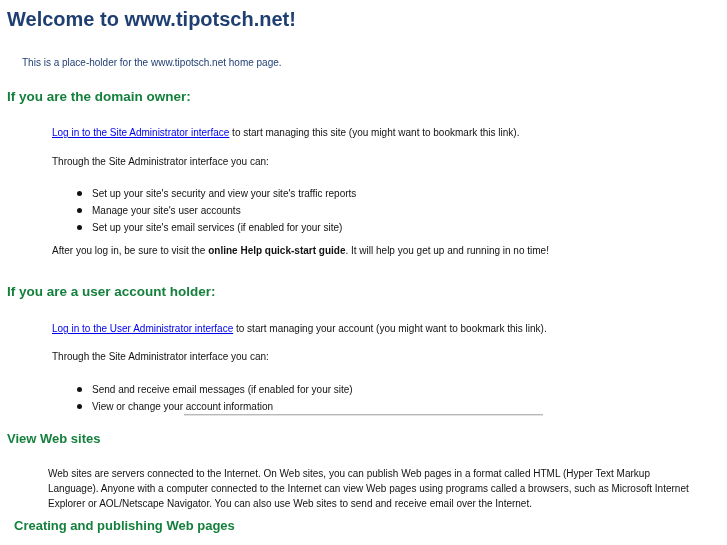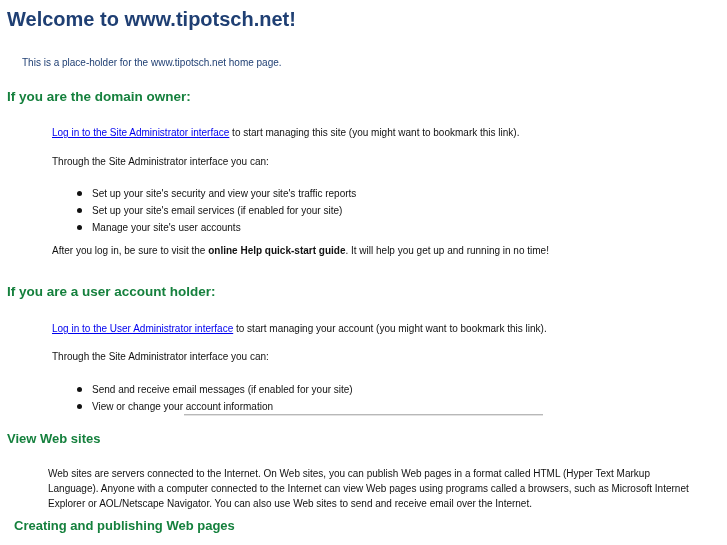--- a/index.html
+++ b/index.html
@@ -56,22 +56,22 @@
 <h2 class="h2" style="top:89px;">If you are the domain owner:</h2>
 
 <p class="p" style="top:119px;">
   <a href="#">Log in to the Site Administrator interface</a><span> to start managing this site (you might want to bookmark this link).</span>
 </p>
 
 <p class="p" style="top:148px;">Through the Site Administrator interface you can:</p>
 
 <ul class="bullets" style="top:173px;">
   <li><span class="dot"></span><span>Set up your site's security and view your site's traffic reports</span></li>
+  <li><span class="dot"></span><span>Manage your site's user accounts</span></li>
   <li><span class="dot"></span><span>Set up your site's email services (if enabled for your site)</span></li>
-  <li><span class="dot"></span><span>Manage your site's user accounts</span></li>
 </ul>
 
 <p class="p" style="top:237px;">
   <span>After you log in, be sure to visit the </span><b>online Help quick-start guide</b><span>. It will help you get up and running in no time!</span>
 </p>
 
 <h2 class="h2" style="top:284px;">If you are a user account holder:</h2>
 
 <p class="p" style="top:315px;">
   <a href="#">Log in to the User Administrator interface</a><span> to start managing your account (you might want to bookmark this link).</span>

